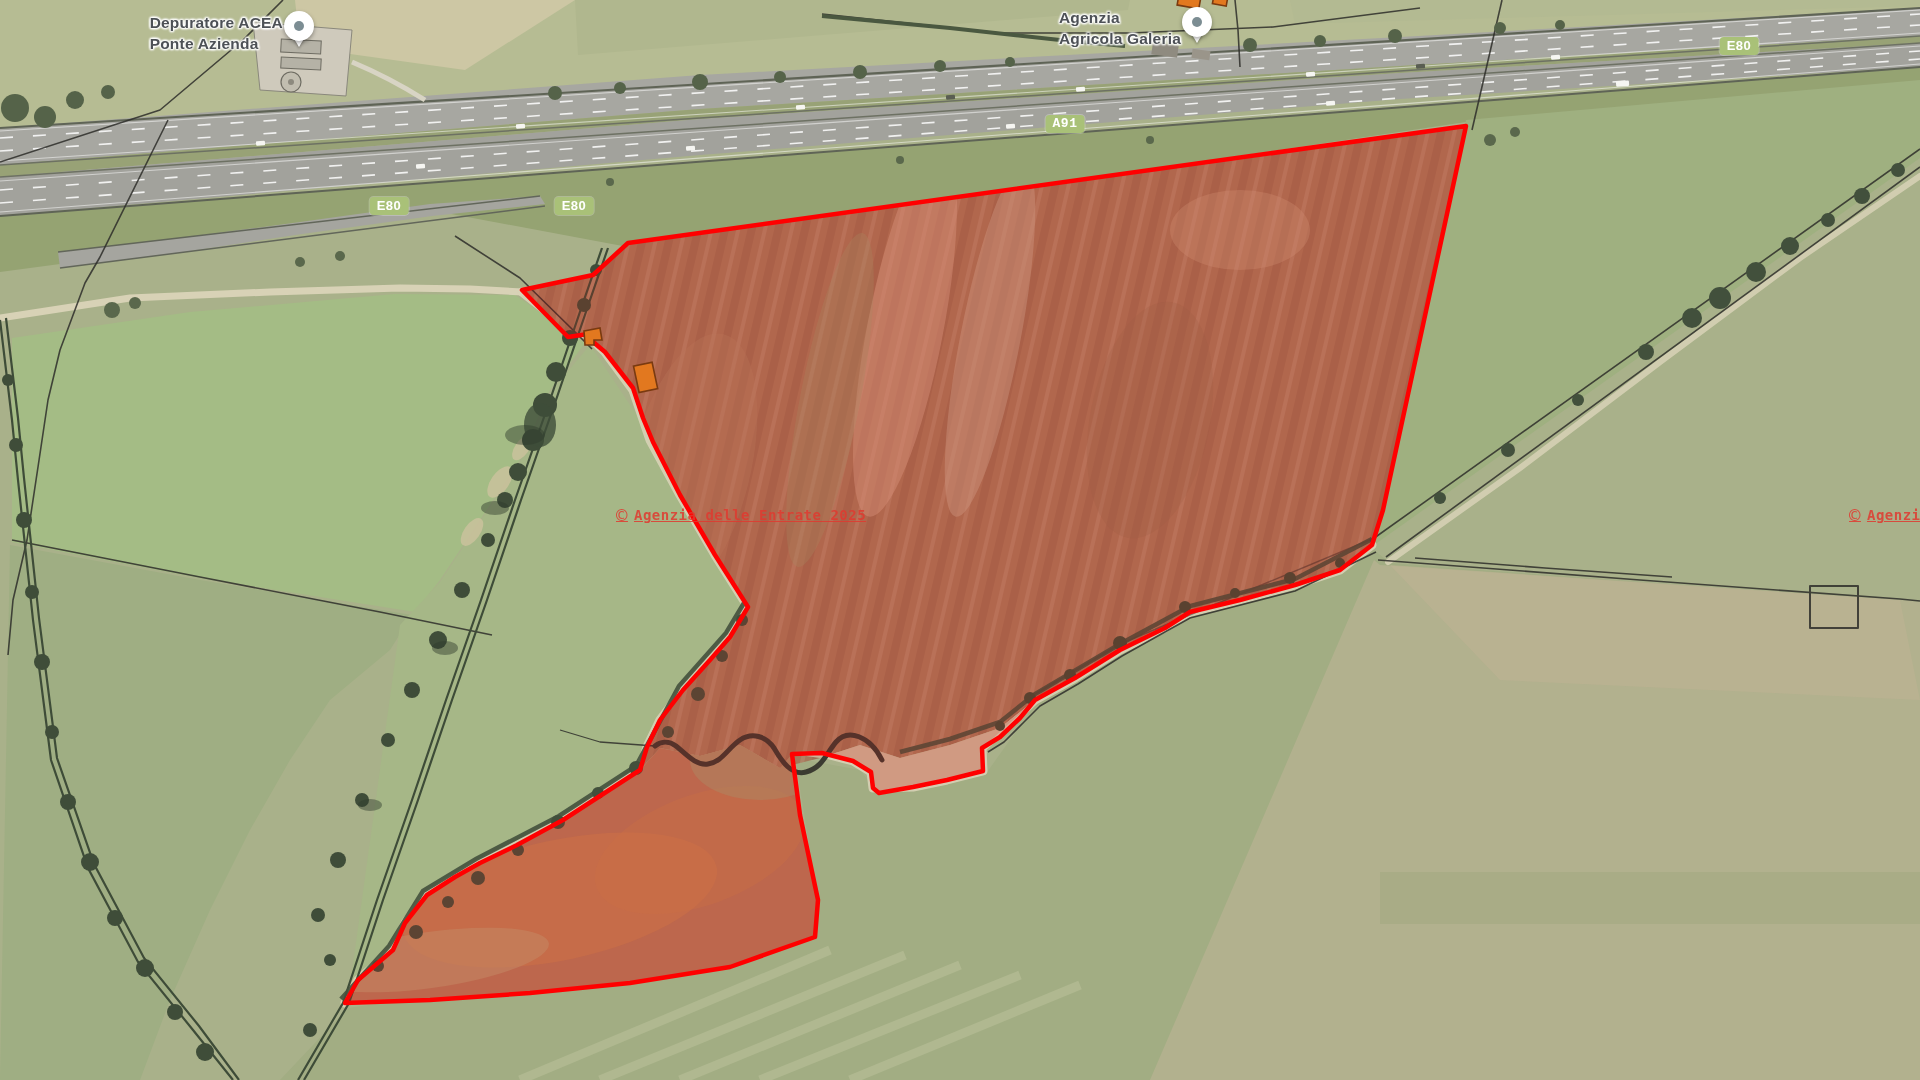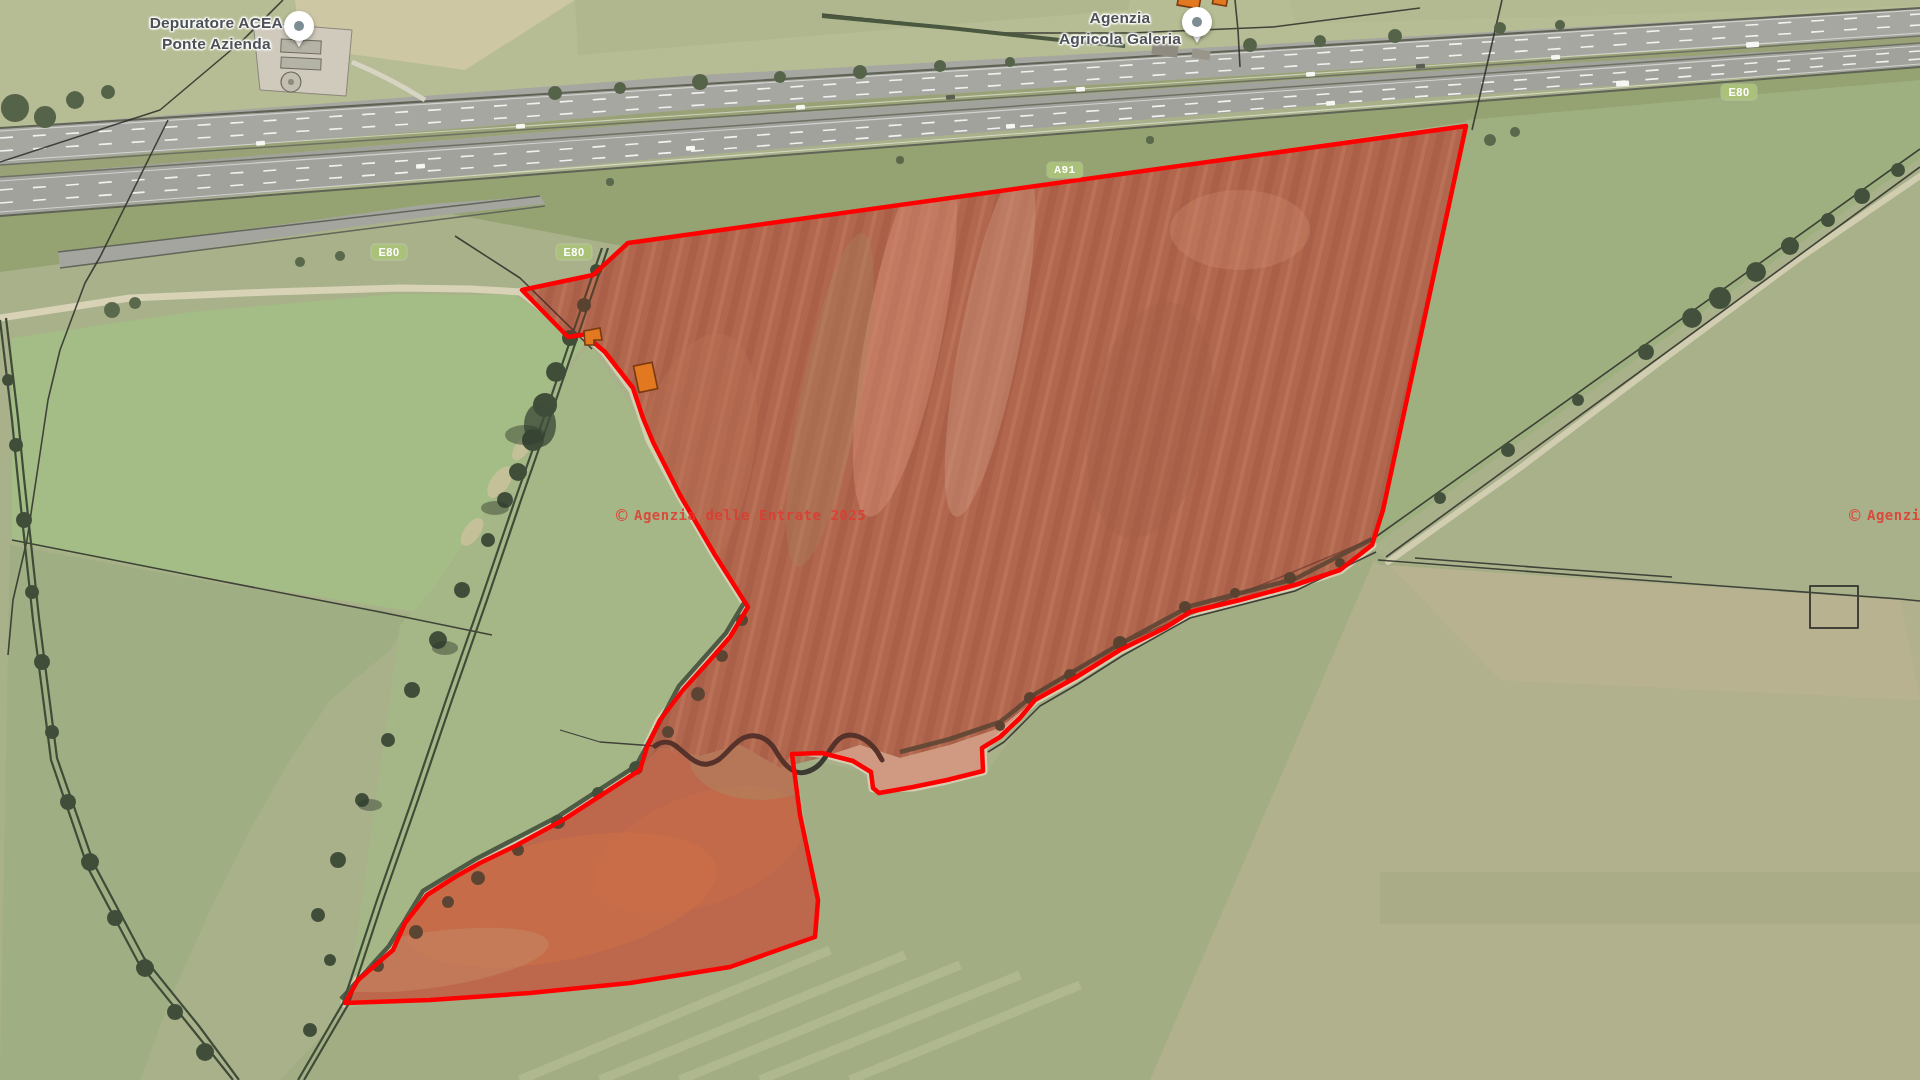--- a/index.html
+++ b/index.html
@@ -1,38 +1,38 @@
 <!DOCTYPE html>
 <html style="--parcel-outline: #ff0000; --parcel-fill-opacity: 0.14; --building-highlight: #e2781f; --building-outline: #7a3a10; --badge-background: #a9c178; --badge-text: #ffffff; --watermark: #e03a30; --label-text: #4d5156; --pin-dot: #7c8d93;"><head>
 <meta charset="utf-8">
 <style>
   html,body{margin:0;padding:0;background:#888;}
   #stage{position:relative;width:1920px;height:1080px;overflow:hidden;
          font-family:"Liberation Sans",sans-serif;cursor:grab;background:#a9b18a;}
   #stage svg{position:absolute;left:0;top:0;}
   
   .poi-label{position:absolute;color:var(--label-text,#4d5156);font-size:15.5px;font-weight:bold;
-    line-height:21px;text-align:center;letter-spacing:.2px;white-space:nowrap;
+    line-height:21px;text-align:left;letter-spacing:.2px;white-space:nowrap;
     text-shadow:0 0 3px #fff,0 0 3px #fff,1px 1px 2px #fff,-1px -1px 2px #fff,1px -1px 2px #fff,-1px 1px 2px #fff;}
   
   .badge{position:absolute;transform:translate(-50%,-50%);background:var(--badge-background,#a9c178);
-    color:var(--badge-text,#fff);font-size:11px;font-weight:bold;padding:1px 7px 2px 7px;
-    border-radius:4px;letter-spacing:.5px;box-shadow:0 0 0 1px rgba(255,255,255,.25);margin-top:46px;}
+    color:var(--badge-text,#fff);font-size:13px;font-weight:bold;padding:1px 7px 2px 7px;
+    border-radius:4px;letter-spacing:.5px;box-shadow:0 0 0 1px rgba(255,255,255,.25);}
   
   .pin{position:absolute;width:30px;height:30px;transform:translate(-50%,-50%);}
   .pin .head{position:absolute;left:0;top:0;width:30px;height:30px;border-radius:50%;
     background:#fff;box-shadow:0 2px 4px rgba(0,0,0,.35);}
   .pin .dot{position:absolute;left:10px;top:10px;width:10px;height:10px;border-radius:50%;
     background:var(--pin-dot,#7c8d93);}
   .pin .tail{position:absolute;left:9px;top:26px;width:0;height:0;
     border-left:6px solid transparent;border-right:6px solid transparent;border-top:10px solid #fff;
     filter:drop-shadow(0 2px 1px rgba(0,0,0,.25));}
   
   .watermark{position:absolute;font-family:"DejaVu Sans Mono",monospace;
-    color:var(--watermark,#e03a30);font-size:14px;font-weight:bold;letter-spacing:.5px;white-space:nowrap;opacity:.85;}
+    color:var(--watermark,#e03a30);font-size:14px;font-weight:bold;letter-spacing:.5px;white-space:nowrap;opacity:.85;text-decoration:underline;}
   .watermark .sym{font-size:19px;vertical-align:-2px;margin-right:6px;font-weight:normal;}
 </style>
 </head>
 <body>
 
 <div id="stage">
 
 <svg width="1920" height="1080" viewBox="0 0 1920 1080">
   <defs>
     <clipPath id="clip-bigfield">

